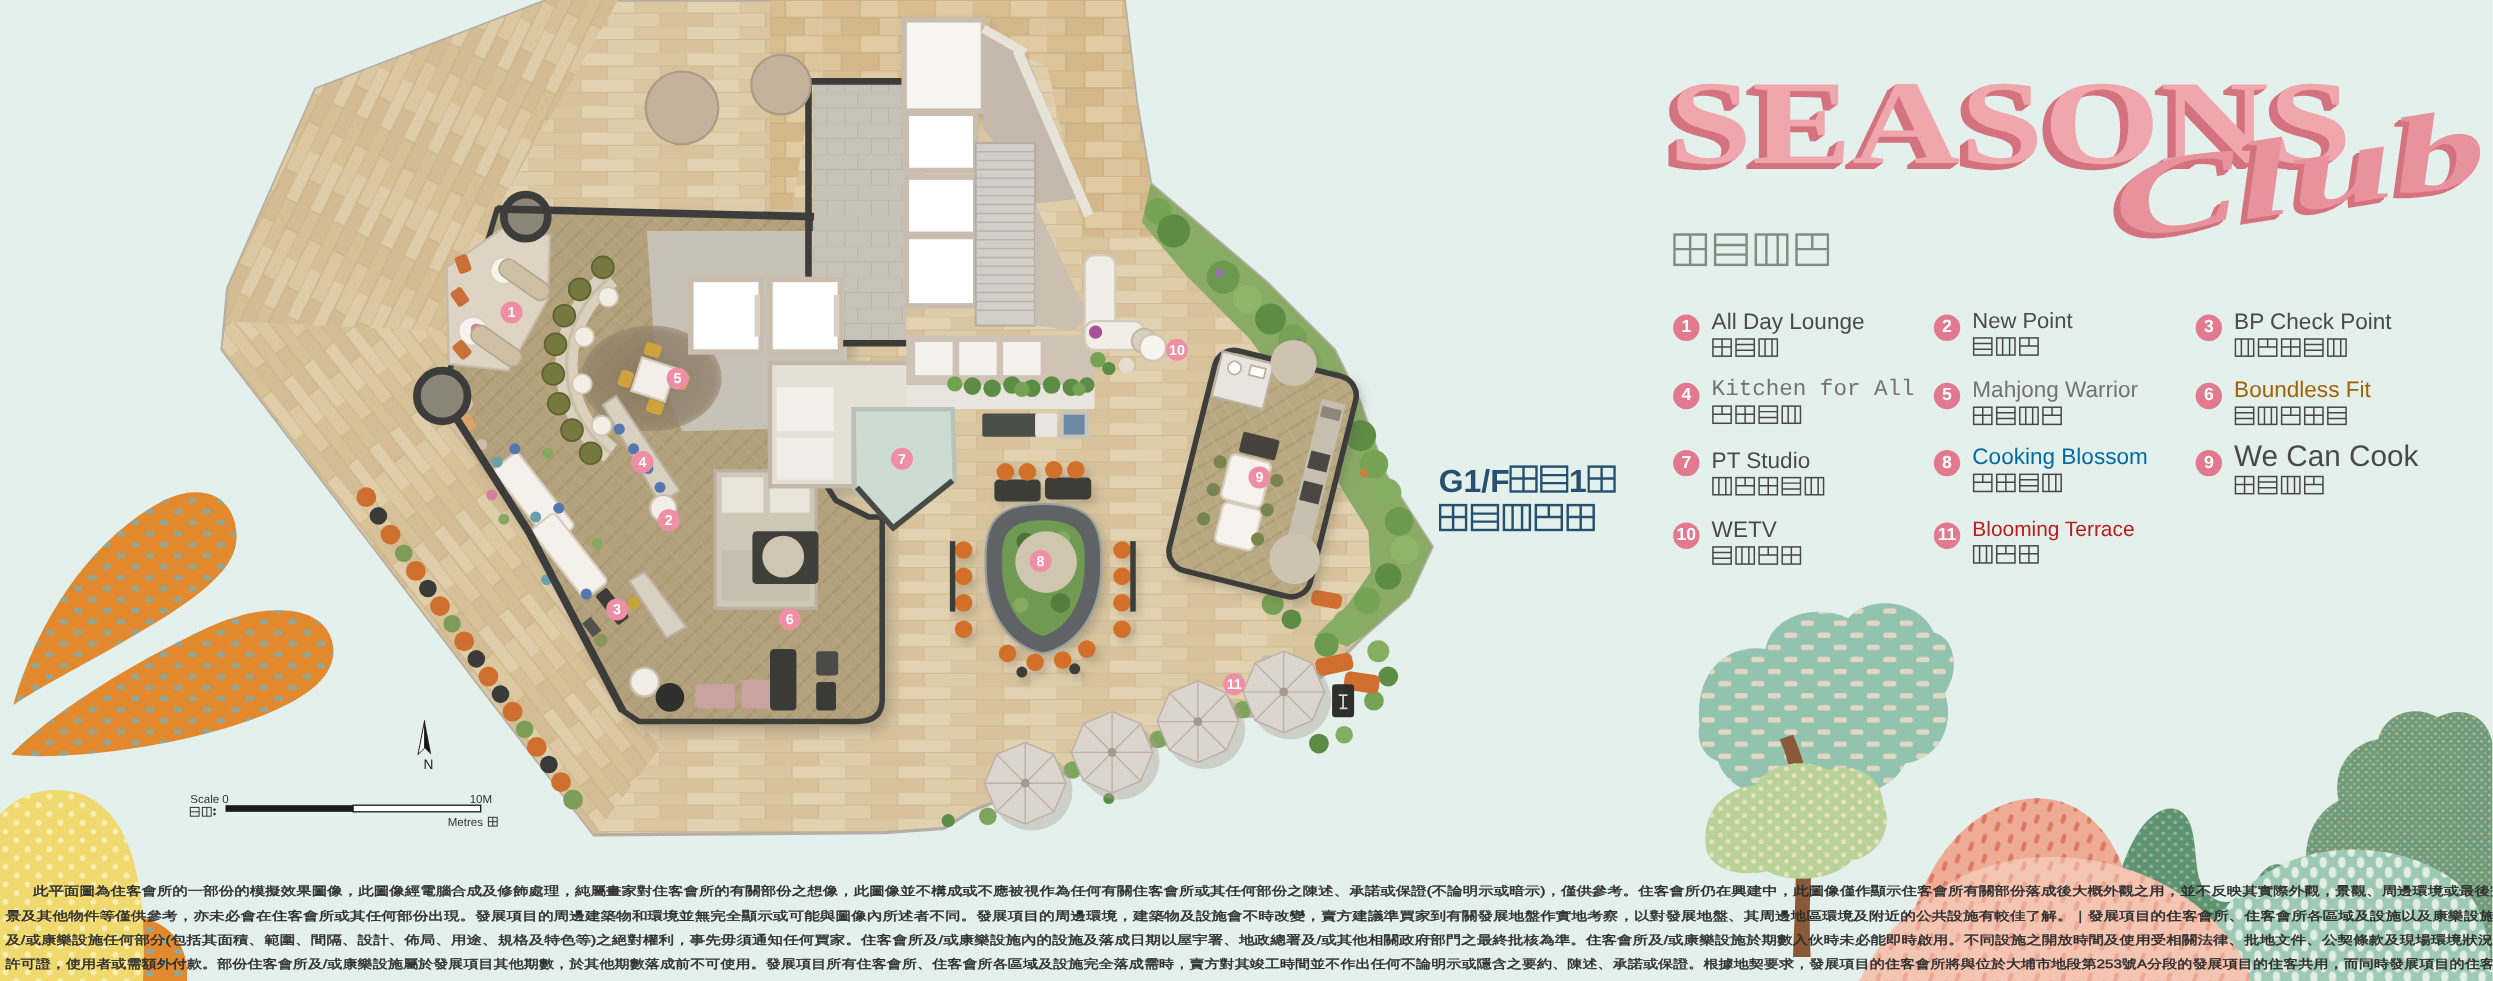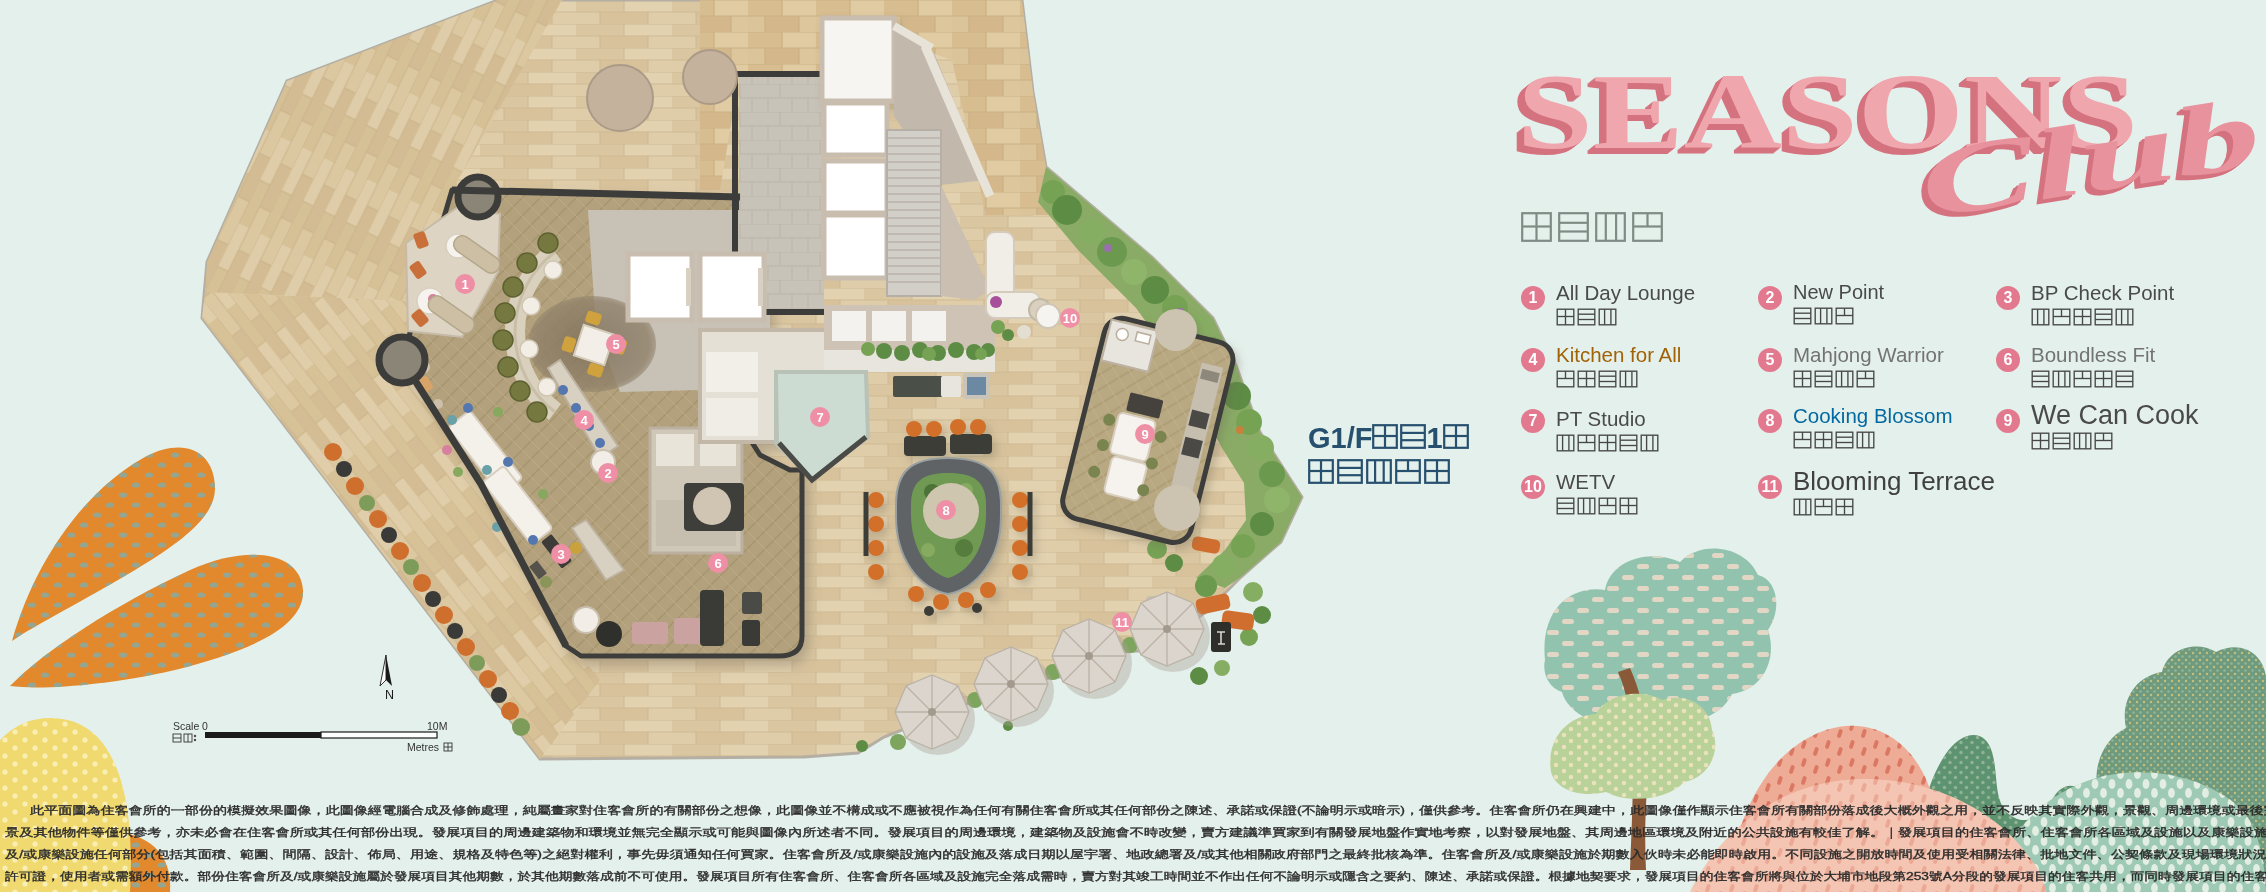--- a/index.html
+++ b/index.html
@@ -760,21 +760,21 @@
                 <line x1="1.2" y1="12.5" x2="17.8" y2="12.5"></line>
               </g>
               <g transform="translate(84,0)">
                 <rect x="1.2" y="2.2" width="16.6" height="15.6" fill="none"></rect>
                 <line x1="6.6" y1="2.2" x2="6.6" y2="17.8"></line>
                 <line x1="12.9" y1="2.2" x2="12.9" y2="17.8"></line>
               </g>
             </g>
           </svg></div>
   <div class="txt" style="left:1521px;top:348px;width:24px;height:24px;border-radius:50%;background:#e2798f;color:#fff;font-size:16px;font-weight:bold;text-align:center;line-height:24px;">4</div>
-  <div class="txt" style="left:1556px;top:342px;font-size:20.5px;color:#a16207;line-height:25px;">Kitchen for All<br><svg width="82" height="21" viewBox="0 0 82 21" style="vertical-align:-3px">
+  <div class="txt" style="left:1556px;top:342px;font-size:20.5px;color:#737373;line-height:25px;font-family:Liberation Mono, monospace;">Kitchen for All<br><svg width="82" height="21" viewBox="0 0 82 21" style="vertical-align:-3px">
             <g stroke="#474747" stroke-width="1.35" fill="none">
               <g transform="translate(0,0)">
                 <rect x="1.2" y="2.2" width="16.6" height="15.6" fill="none"></rect>
                 <line x1="1.2" y1="9.5" x2="17.8" y2="9.5"></line>
                 <line x1="9.5" y1="2.2" x2="9.5" y2="9.5"></line>
               </g>
               <g transform="translate(21,0)">
                 <rect x="1.2" y="2.2" width="16.6" height="15.6" fill="none"></rect>
                 <line x1="1.2" y1="9.5" x2="17.8" y2="9.5"></line>
                 <line x1="9.5" y1="2.2" x2="9.5" y2="17.8"></line>
@@ -810,21 +810,21 @@
                 <line x1="12.9" y1="2.2" x2="12.9" y2="17.8"></line>
               </g>
               <g transform="translate(63,0)">
                 <rect x="1.2" y="2.2" width="16.6" height="15.6" fill="none"></rect>
                 <line x1="1.2" y1="9.5" x2="17.8" y2="9.5"></line>
                 <line x1="9.5" y1="2.2" x2="9.5" y2="9.5"></line>
               </g>
             </g>
           </svg></div>
   <div class="txt" style="left:1996px;top:348px;width:24px;height:24px;border-radius:50%;background:#e2798f;color:#fff;font-size:16px;font-weight:bold;text-align:center;line-height:24px;">6</div>
-  <div class="txt" style="left:2031px;top:342px;font-size:20.5px;color:#737373;line-height:25px;">Boundless Fit<br><svg width="103" height="21" viewBox="0 0 103 21" style="vertical-align:-3px">
+  <div class="txt" style="left:2031px;top:342px;font-size:20.5px;color:#a16207;line-height:25px;">Boundless Fit<br><svg width="103" height="21" viewBox="0 0 103 21" style="vertical-align:-3px">
             <g stroke="#474747" stroke-width="1.35" fill="none">
               <g transform="translate(0,0)">
                 <rect x="1.2" y="2.2" width="16.6" height="15.6" fill="none"></rect>
                 <line x1="1.2" y1="7.2" x2="17.8" y2="7.2"></line>
                 <line x1="1.2" y1="12.5" x2="17.8" y2="12.5"></line>
               </g>
               <g transform="translate(21,0)">
                 <rect x="1.2" y="2.2" width="16.6" height="15.6" fill="none"></rect>
                 <line x1="6.6" y1="2.2" x2="6.6" y2="17.8"></line>
                 <line x1="12.9" y1="2.2" x2="12.9" y2="17.8"></line>
@@ -945,21 +945,21 @@
                 <line x1="9.5" y1="2.2" x2="9.5" y2="9.5"></line>
               </g>
               <g transform="translate(63,0)">
                 <rect x="1.2" y="2.2" width="16.6" height="15.6" fill="none"></rect>
                 <line x1="1.2" y1="9.5" x2="17.8" y2="9.5"></line>
                 <line x1="9.5" y1="2.2" x2="9.5" y2="17.8"></line>
               </g>
             </g>
           </svg></div>
   <div class="txt" style="left:1758px;top:475px;width:24px;height:24px;border-radius:50%;background:#e2798f;color:#fff;font-size:16px;font-weight:bold;text-align:center;line-height:24px;">11</div>
-  <div class="txt" style="left:1793px;top:469px;font-size:26px;color:#404040;line-height:25px;">Blooming Terrace<br><svg width="61" height="21" viewBox="0 0 61 21" style="vertical-align:-3px">
+  <div class="txt" style="left:1793px;top:469px;font-size:19px;color:#b91c1c;line-height:25px;">Blooming Terrace<br><svg width="61" height="21" viewBox="0 0 61 21" style="vertical-align:-3px">
             <g stroke="#474747" stroke-width="1.35" fill="none">
               <g transform="translate(0,0)">
                 <rect x="1.2" y="2.2" width="16.6" height="15.6" fill="none"></rect>
                 <line x1="6.6" y1="2.2" x2="6.6" y2="17.8"></line>
                 <line x1="12.9" y1="2.2" x2="12.9" y2="17.8"></line>
               </g>
               <g transform="translate(21,0)">
                 <rect x="1.2" y="2.2" width="16.6" height="15.6" fill="none"></rect>
                 <line x1="1.2" y1="9.5" x2="17.8" y2="9.5"></line>
                 <line x1="9.5" y1="2.2" x2="9.5" y2="9.5"></line>

